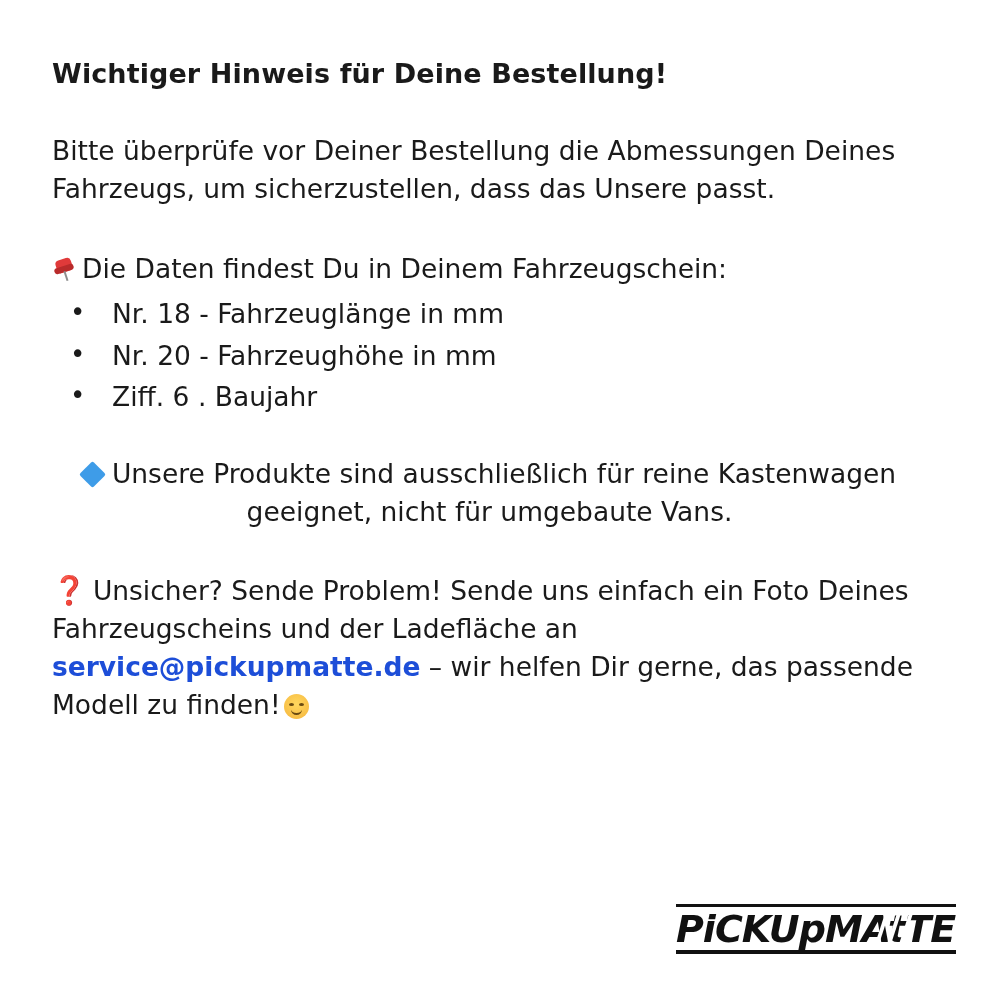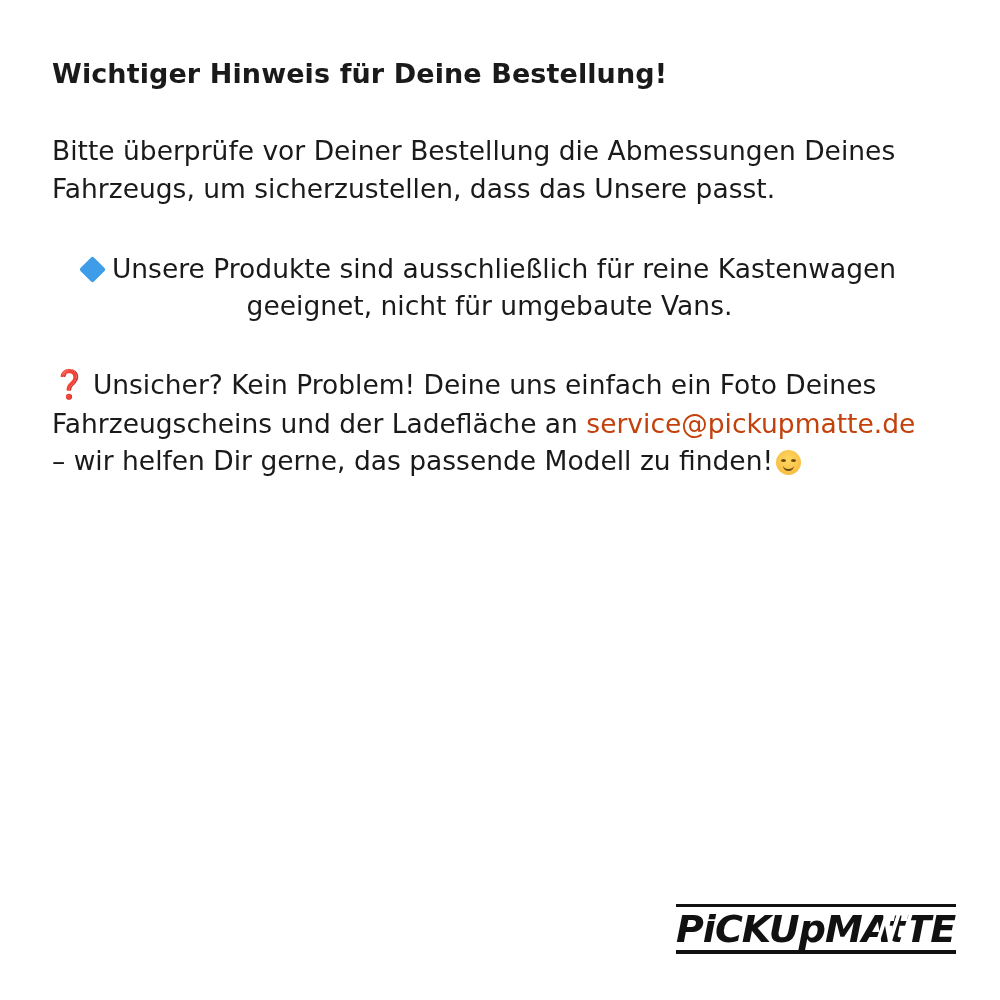--- a/index.html
+++ b/index.html
@@ -112,22 +112,22 @@
     margin-right: 10px;
     border-radius: 2px;
   }
   .q-mark {
     color: #e01c1c;
     font-weight: bold;
     font-size: 28px;
     margin-right: 6px;
   }
   .mail {
-    color: #c2410c;
-    font-weight: normal;
+    color: #1d4ed8;
+    font-weight: bold;
     text-decoration: none;
   }
   .smile {
     display: inline-block;
     width: 25px;
     height: 25px;
     border-radius: 50%;
     background: radial-gradient(circle at 50% 40%, #ffd75e 0%, #f5b53d 100%);
     vertical-align: -5px;
     position: relative;
@@ -165,27 +165,41 @@
 </style>
 </head>
 <body>
 
 <div class="page">
 
   <h1 class="headline">Wichtiger Hinweis für Deine Bestellung!</h1>
 
   <p class="para">Bitte überprüfe vor Deiner Bestellung die Abmessungen Deines Fahrzeugs, um sicherzustellen, dass das Unsere passt.</p>
 
+  <div class="block-pin">
+    <div class="pin-line">
+      <span class="pin-icon">
+        <span class="pin-head"></span>
+        <span class="pin-cap"></span>
+        <span class="pin-needle"></span>
+      </span><span>Die Daten findest Du in Deinem Fahrzeugschein:</span>
+    </div>
+    <ul class="bullets">
+      <li>Nr. 18 - Fahrzeuglänge in mm</li>
+      <li>Nr. 20 - Fahrzeughöhe in mm</li>
+      <li>Ziff. 6 . Baujahr</li>
+    </ul>
+  </div>
 
   <p class="para block-diamond">
     <span class="diamond-icon"></span><span>Unsere Produkte sind ausschließlich für reine Kastenwagen geeignet, nicht für umgebaute Vans.</span>
   </p>
 
   <p class="para">
-    <span class="q-mark">❓</span><span>Unsicher? Kein Problem! Deine uns einfach ein Foto Deines Fahrzeugscheins und der Ladefläche an </span><a class="mail" href="#">service@pickupmatte.de</a><span> – wir helfen Dir gerne, das passende Modell zu finden!</span><span class="smile"></span>
+    <span class="q-mark">❓</span><span>Unsicher? Sende Problem! Sende uns einfach ein Foto Deines Fahrzeugscheins und der Ladefläche an </span><a class="mail" href="#">service@pickupmatte.de</a><span> – wir helfen Dir gerne, das passende Modell zu finden!</span><span class="smile"></span>
   </p>
 
   <div class="logo">
     <svg viewBox="0 0 280 62" width="280" height="62" aria-hidden="true">
       <g fill="#111111">
 
         <rect x="0" y="6" width="280" height="3"></rect>
         <text x="0" y="44" font-family="DejaVu Sans, Liberation Sans, sans-serif" font-size="38" font-weight="bold" font-style="italic" letter-spacing="-1">PiCKUpMAtTE</text>
         <rect x="0" y="52" width="280" height="4"></rect>
         <g fill="#ffffff">

